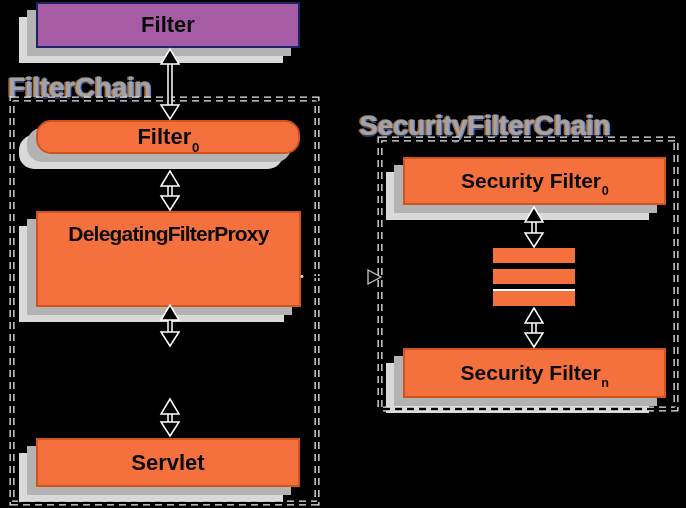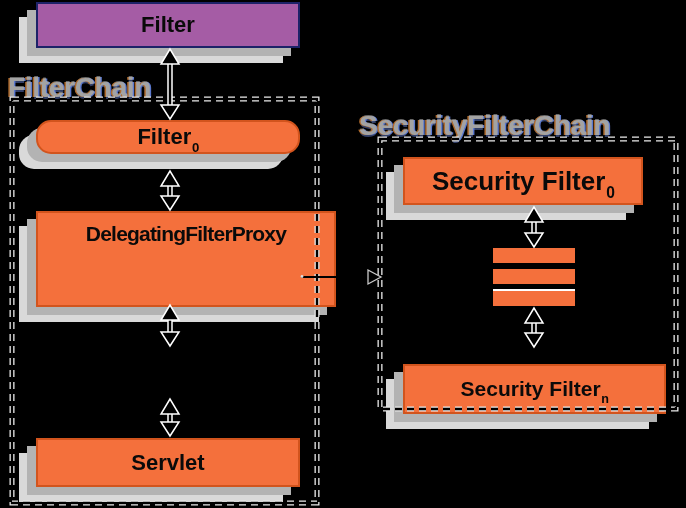--- a/index.html
+++ b/index.html
@@ -47,42 +47,42 @@
   <div class="box purple" style="left:36px;top:2px;width:264px;height:46px;">
     <span>Filter</span>
   </div>
 
   <div class="chain-title" style="left:8px;top:72px;">FilterChain</div>
 
   <div class="box orange" style="left:36px;top:120px;width:264px;height:34px;border-radius:15px;">
     <span><span>Filter</span><sub>0</sub></span>
   </div>
 
-  <div class="box orange dfp-box" style="left:36px;top:211px;width:300px;height:96px;">
+  <div class="box orange dfp-box" style="left:36px;top:211px;width:265px;height:96px;">
     <div class="dfp-label">DelegatingFilterProxy</div>
   </div>
 
 
   <div class="box orange" style="left:36px;top:438px;width:264px;height:49px;text-align:center;">
     <span>Servlet</span>
   </div>
 
   <div class="chain-title" style="left:359px;top:110px;">SecurityFilterChain</div>
 
-  <div class="box orange" style="left:403px;top:157px;width:240px;height:48px;font-size:26px;">
+  <div class="box orange" style="left:403px;top:157px;width:263px;height:48px;font-size:21px;">
     <span><span>Security Filter</span><sub>0</sub></span>
   </div>
 
   <div class="bars">
     <div class="bar" style="top:0;"></div>
     <div class="bar" style="top:21px;"></div>
     <div class="bar bar-sep" style="top:41px;"></div>
   </div>
 
-  <div class="box orange" style="left:403px;top:364px;width:263px;height:50px;font-size:21px;">
+  <div class="box orange" style="left:403px;top:348px;width:263px;height:50px;font-size:21px;">
     <span><span>Security Filter</span><sub>n</sub></span>
   </div>
 
   <svg class="overlay" width="686" height="508" viewBox="0 0 686 508">
 
     <g>
       <rect x="12" y="99" width="305" height="404" fill="none" stroke="#ececec" stroke-width="5" stroke-dasharray="7 5"></rect>
       <rect x="12" y="99" width="305" height="404" fill="none" stroke="#000000" stroke-width="2.4" stroke-dasharray="7 5"></rect>
     </g>
 

